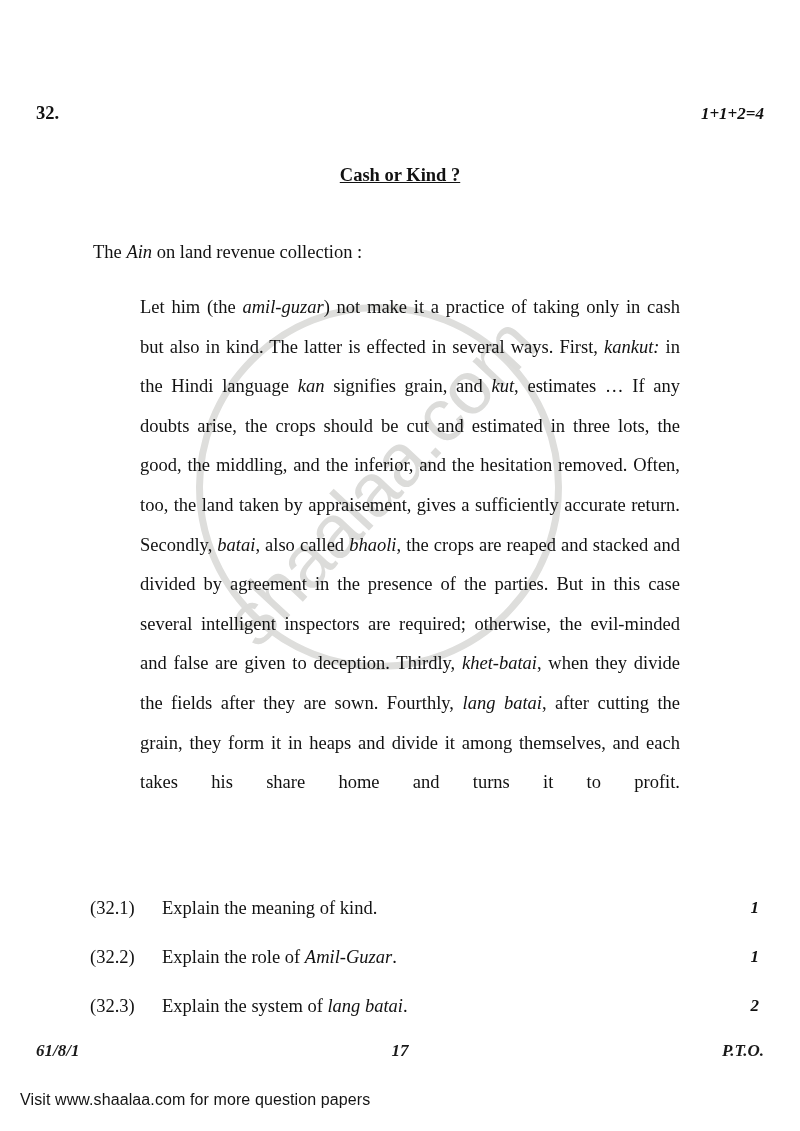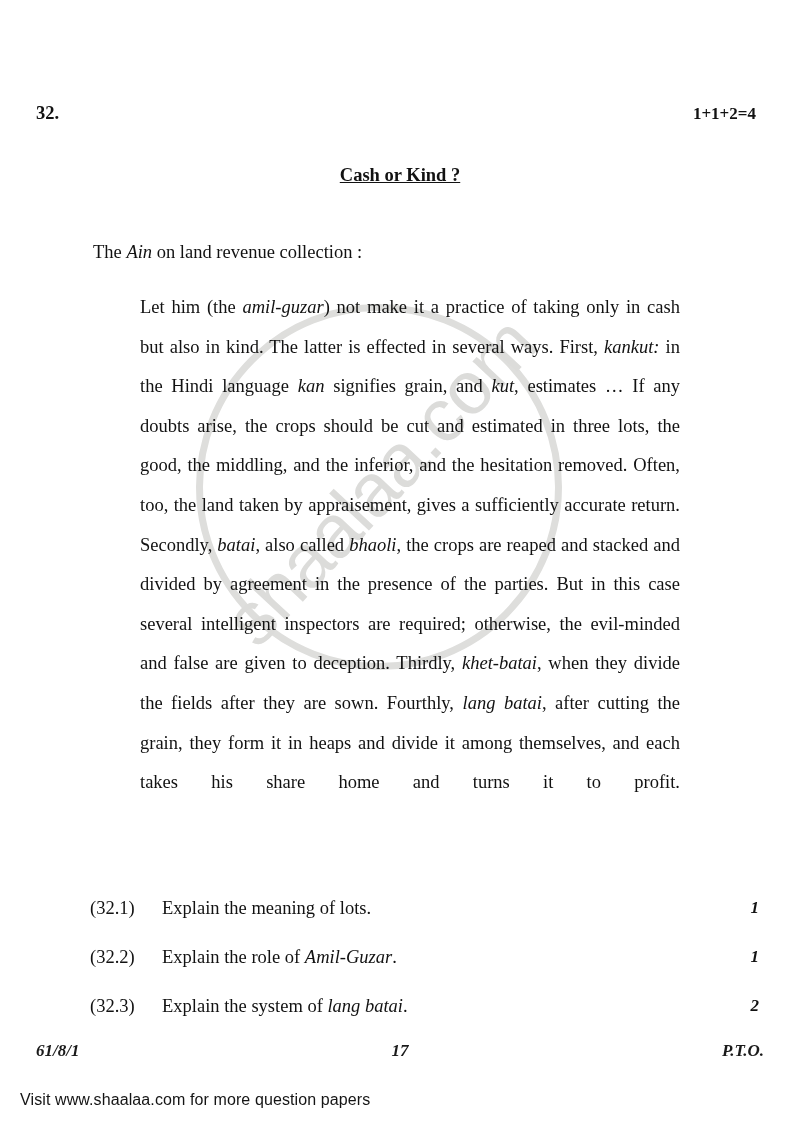--- a/index.html
+++ b/index.html
@@ -83,23 +83,24 @@
     font-weight: bold;
   }
   .q-prompt {
     position: absolute;
     left: 56px;
     top: 0;
     font-size: 18.5px;
   }
   .q-marks {
     position: absolute;
-    right: 8px;
+    right: 0;
     top: 1px;
     font-size: 17px;
+    font-style: italic;
     font-weight: 600;
   }
 
   .source-title {
     position: absolute;
     left: 0;
     top: 165px;
     width: 800px;
     text-align: center;
     font-size: 18.5px;
@@ -214,21 +215,21 @@
     </div>
 
     <div class="source-title">Cash or Kind ?</div>
 
     <div class="lead-line"><span>The </span><i>Ain</i><span> on land revenue collection :</span></div>
 
     <div class="quote-block"><span>Let him (the </span><i>amil-guzar</i><span>) not make it a practice of taking only in cash but also in kind. The latter is effected in several ways. First, </span><i>kankut:</i><span> in the Hindi language </span><i>kan</i><span> signifies grain, and </span><i>kut</i><span>, estimates … If any doubts arise, the crops should be cut and estimated in three lots, the good, the middling, and the inferior, and the hesitation removed. Often, too, the land taken by appraisement, gives a sufficiently accurate return. Secondly, </span><i>batai</i><span>, also called </span><i>bhaoli</i><span>, the crops are reaped and stacked and divided by agreement in the presence of the parties. But in this case several intelligent inspectors are required; otherwise, the evil-minded and false are given to deception. Thirdly, </span><i>khet-batai</i><span>, when they divide the fields after they are sown. Fourthly, </span><i>lang batai</i><span>, after cutting the grain, they form it in heaps and divide it among themselves, and each takes his share home and turns it to profit.</span></div>
 
     <div class="subq" style="top:898px;">
       <span class="subq-num">(32.1)</span>
-      <span class="subq-text"><span>Explain the meaning of lots.</span><i></i><span></span></span>
+      <span class="subq-text"><span>Explain the meaning of kind.</span><i></i><span></span></span>
       <span class="subq-marks">1</span>
     </div>
 
     <div class="subq" style="top:947px;">
       <span class="subq-num">(32.2)</span>
       <span class="subq-text"><span>Explain the role of </span><i>Amil-Guzar</i><span>.</span></span>
       <span class="subq-marks">1</span>
     </div>
 
     <div class="subq" style="top:996px;">

